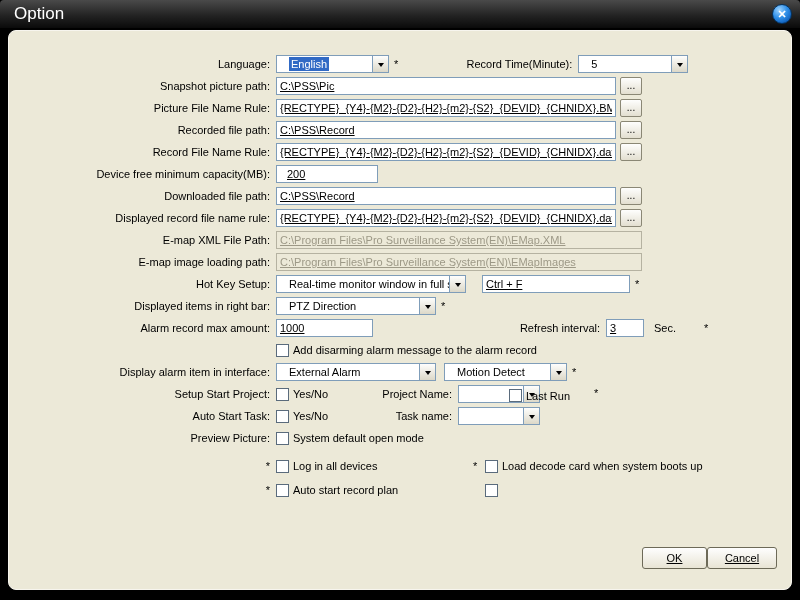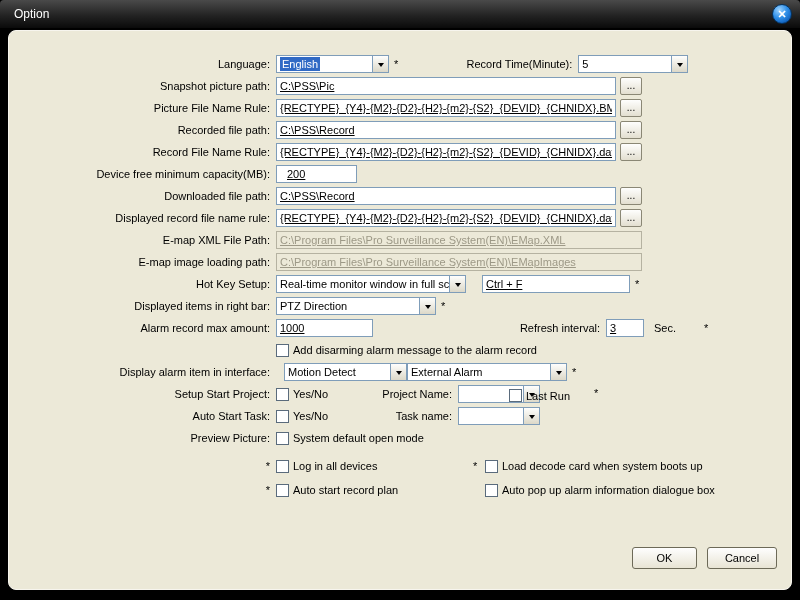--- a/index.html
+++ b/index.html
@@ -2,39 +2,39 @@
 <html><head>
 <meta charset="utf-8">
 <style>
   * { margin:0; padding:0; box-sizing:border-box; }
   html,body { width:800px; height:600px; overflow:hidden; }
   body { background:#000; font-family:"Liberation Sans", sans-serif; font-size:11px; color:#000; position:relative; }
 
   .titlebar { position:absolute; top:0; left:0; right:0; height:28px;
     background:linear-gradient(#4a4a4a, #232323 55%, #0a0a0a);
     display:flex; align-items:center; padding:0 8px 0 14px; border-radius:4px 4px 0 0; }
-  .title { color:#fff; font-size:12px; }
+  .title { color:#fff; font-size:17px; }
   .close-btn { margin-left:auto; width:20px; height:20px; border-radius:50%;
     background:radial-gradient(circle at 35% 28%, #9ed4ff, #2f8fe8 45%, #0a57b4 85%);
     border:1px solid #06335e; color:#fff; font-size:11px; font-weight:bold;
     display:flex; align-items:center; justify-content:center; cursor:pointer; }
 
   .panel { position:absolute; top:30px; left:8px; right:8px; bottom:10px;
     background:#ece9d8; border:1px solid #f7f5ee; border-radius:8px; padding-top:24px; }
 
   .row { display:flex; align-items:center; height:18px; margin-bottom:4px; position:relative; }
   .lbl { width:219px; padding-right:6px; text-align:right; flex:none; white-space:nowrap;margin-left:48px; }
   .star { margin-left:5px; flex:none; }
 
   .txt { height:18px; border:1px solid #7f9db9; background:#fff; font-family:"Liberation Sans",sans-serif;
     font-size:11px; padding:0 3px; flex:none;text-decoration:underline; }
   .txt:disabled { background:#ece9d8; color:#9d9987; border-color:#b5b2a1; }
 
   .combo { height:18px; border:1px solid #7f9db9; background:#fff; display:flex; align-items:center;
-    flex:none; padding-left:3px; cursor:default; overflow:hidden; white-space:nowrap; }
+    flex:none; padding-left:12px; cursor:default; overflow:hidden; white-space:nowrap; }
   .combo .val { overflow:hidden; white-space:nowrap; flex:1; }
   .combo.sel .val { background:#316ac5; color:#fff; flex:none; padding:1px 2px; }
   .caret { margin-left:auto; width:16px; align-self:stretch; flex:none;
     background:linear-gradient(#fefefd,#dcd8c8); border-left:1px solid #7f9db9;
     display:flex; align-items:center; justify-content:center; }
   .caret::after { content:""; width:0; height:0; border:3px solid transparent; border-top:4px solid #000; margin-top:4px; }
 
   .browse { width:22px; height:18px; margin-left:4px; flex:none; background:linear-gradient(#fefefd,#e3dfd0);
     border:1px solid #8a8775; border-radius:2px; font-size:10px; line-height:10px; cursor:pointer; }
 
@@ -44,21 +44,21 @@
 
   .yesno { width:55px; flex:none; }
   .midlbl { width:110px; text-align:right; padding-right:6px; flex:none; }
 
   .grp1 { width:197px; display:flex; align-items:center; flex:none; }
   .starcell { width:12px; flex:none; }
 
   .lastrun { position:absolute; left:500px; top:4px; display:flex; align-items:center; }
   .projstar { position:absolute; left:585px; top:2px; }
 
-  .footer { display:flex; justify-content:flex-end; gap:10px; padding-right:14px; margin-top:48px; }
+  .footer { display:flex; justify-content:flex-end; padding-right:14px; margin-top:48px;text-decoration:underline; }
   .btn { height:22px; background:linear-gradient(#fefefe,#e8e4d4); border:1px solid #6d6a58;
     border-radius:3px; font-family:"Liberation Sans",sans-serif; font-size:11px; cursor:pointer; }
   .btn.ok { width:65px; } .btn.cancel { width:70px; }
 </style>
 </head>
 <body>
 
 <div class="titlebar">
   <span class="title">Option</span>
   <div class="close-btn">✕</div>
@@ -99,21 +99,21 @@
   </div>
 
   <div class="row">
     <span class="lbl">Record File Name Rule:</span>
     <input class="txt" style="width: 340px;" value="{RECTYPE}_{Y4}-{M2}-{D2}-{H2}-{m2}-{S2}_{DEVID}_{CHNIDX}.dav">
     <button class="browse">...</button>
   </div>
 
   <div class="row">
     <span class="lbl">Device free minimum capacity(MB):</span>
-    <input class="txt" style="width: 81px; padding-left: 10px;" value="200">
+    <input class="txt" style="width: 102px; padding-left: 10px;" value="200">
   </div>
 
   <div class="row">
     <span class="lbl">Downloaded file path:</span>
     <input class="txt" style="width: 340px;" value="C:\PSS\Record">
     <button class="browse">...</button>
   </div>
 
   <div class="row">
     <span class="lbl">Displayed record file name rule:</span>
@@ -160,26 +160,26 @@
   </div>
 
   <div class="row">
     <span class="lbl"></span>
     <input type="checkbox" class="chk" style="">
     <span class="chklbl">Add disarming alarm message to the alarm record</span>
   </div>
 
   <div class="row">
     <span class="lbl">Display alarm item in interface:</span>
+    <div class="combo" style="width:160px">
+      <span class="val">External Alarm</span>
+      <span class="caret"></span>
+    </div>
     <div class="combo" style="width:123px; margin-left:8px">
       <span class="val">Motion Detect</span>
-      <span class="caret"></span>
-    </div>
-    <div class="combo" style="width:160px">
-      <span class="val">External Alarm</span>
       <span class="caret"></span>
     </div>
     <span class="star">*</span>
   </div>
 
   <div class="row">
     <span class="lbl">Setup Start Project:</span>
     <input type="checkbox" class="chk" style="">
     <span class="chklbl yesno">Yes/No</span>
     <span class="midlbl">Project Name:</span>
@@ -223,21 +223,20 @@
   </div>
 
   <div class="row" style="margin-top:6px">
     <span class="lbl">*</span>
     <span class="grp1">
       <input type="checkbox" class="chk" style="">
       <span class="chklbl">Auto start record plan</span>
     </span>
     <span class="starcell"></span>
     <input type="checkbox" class="chk" style="">
-    <span class="chklbl">Auto pop up alarm information dialogue box</span>
   </div>
 
   <div class="footer">
     <button class="btn ok">OK</button>
     <button class="btn cancel">Cancel</button>
   </div>
 
 </div>
 
 </body></html>

